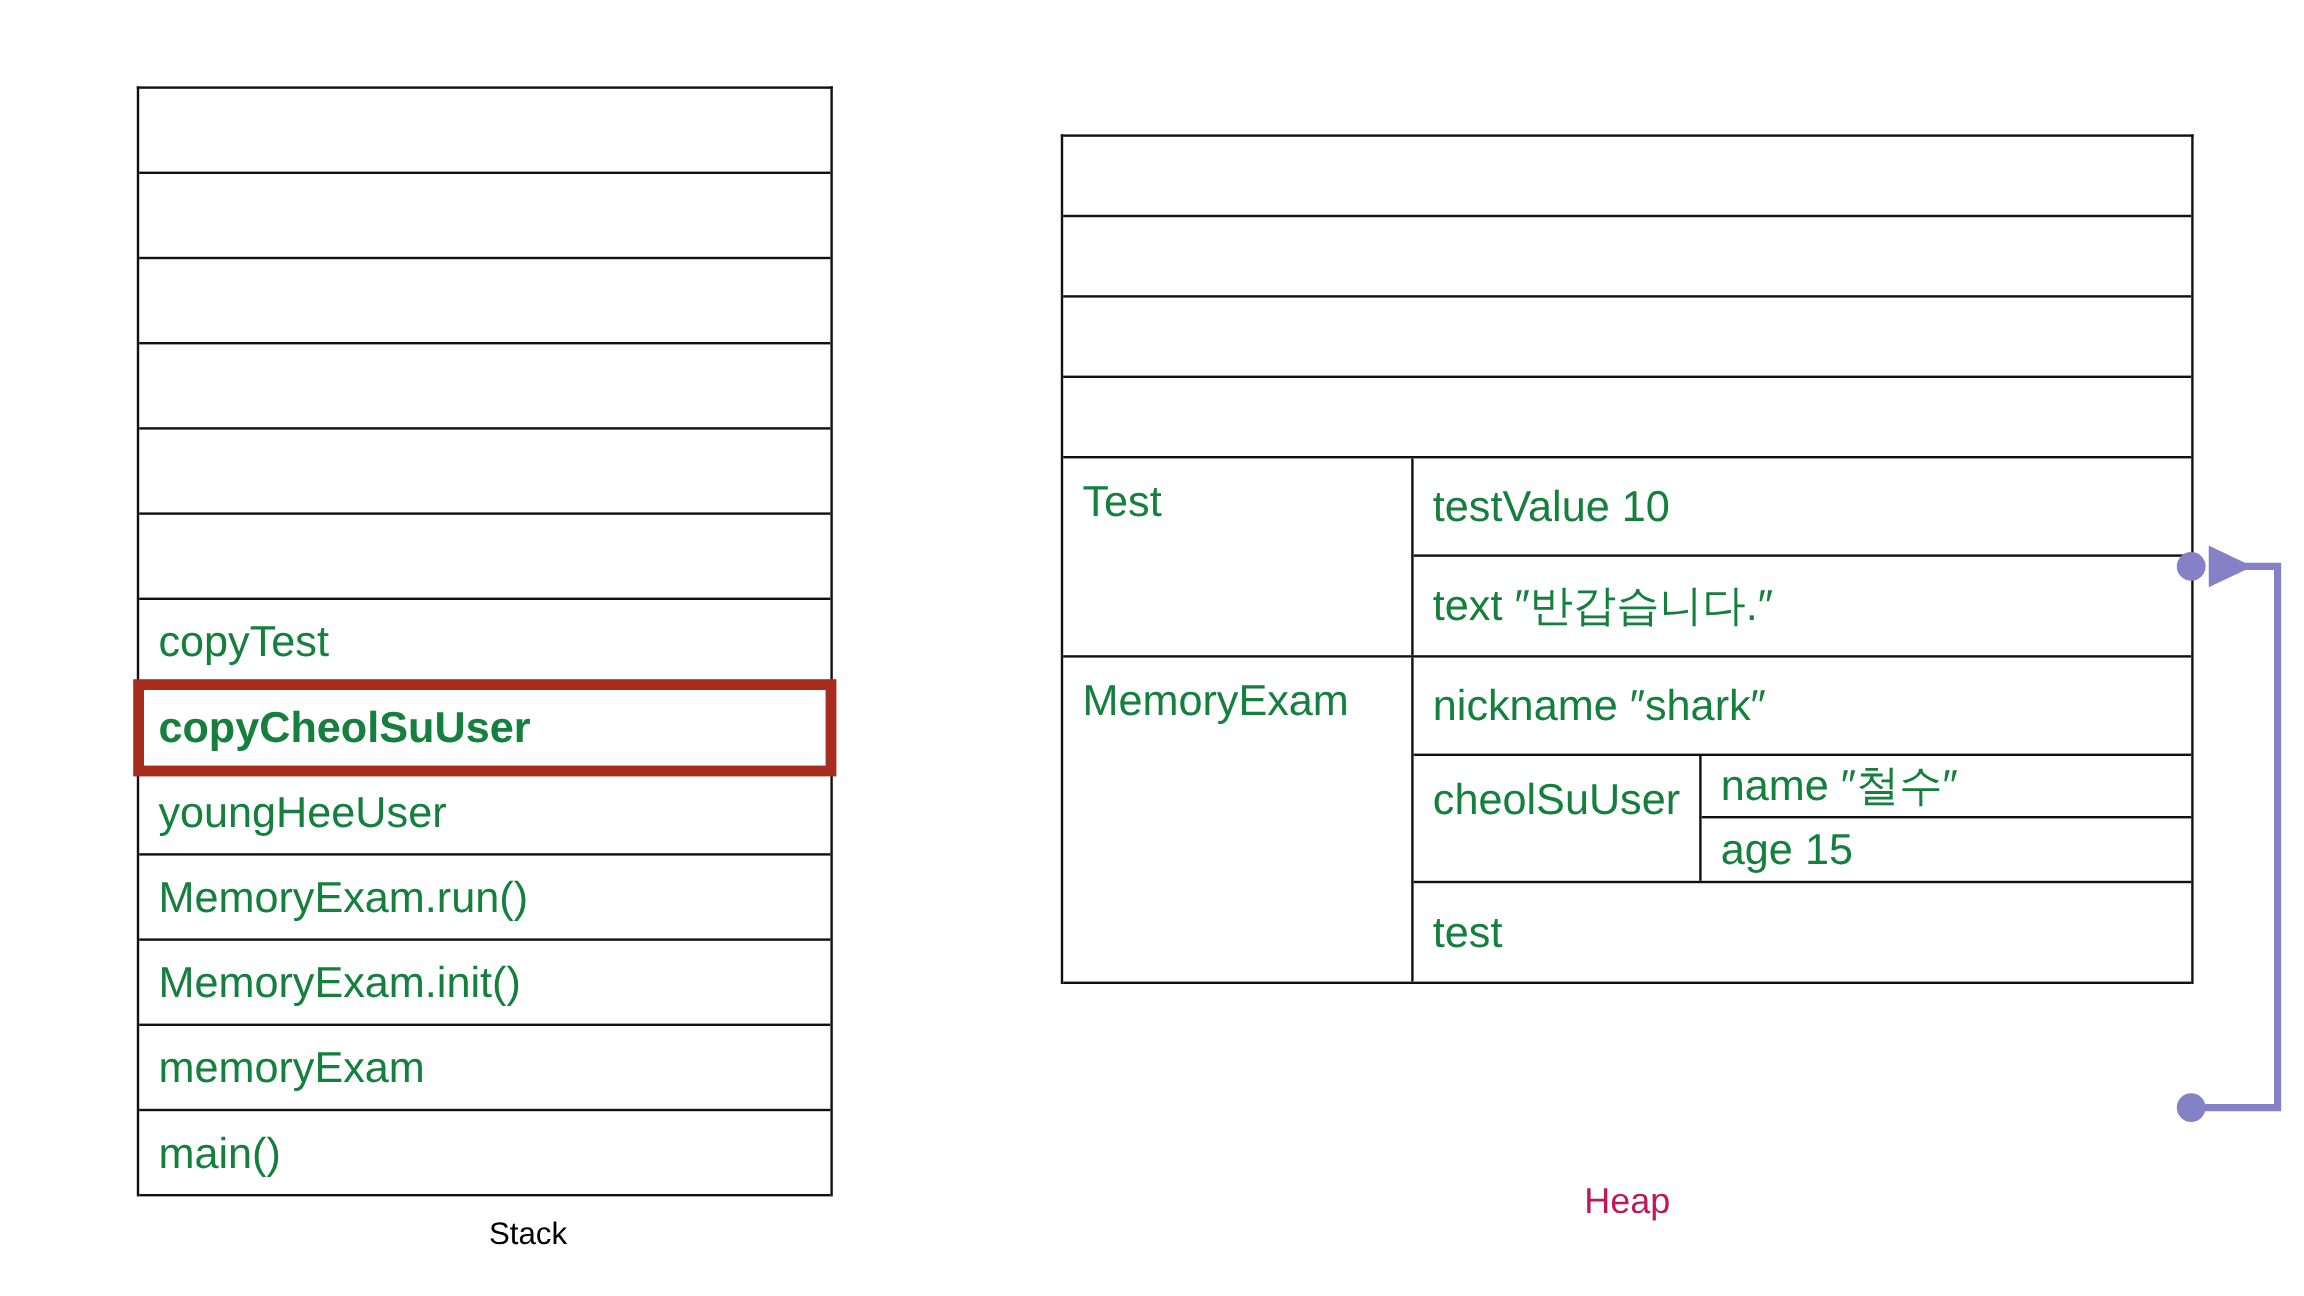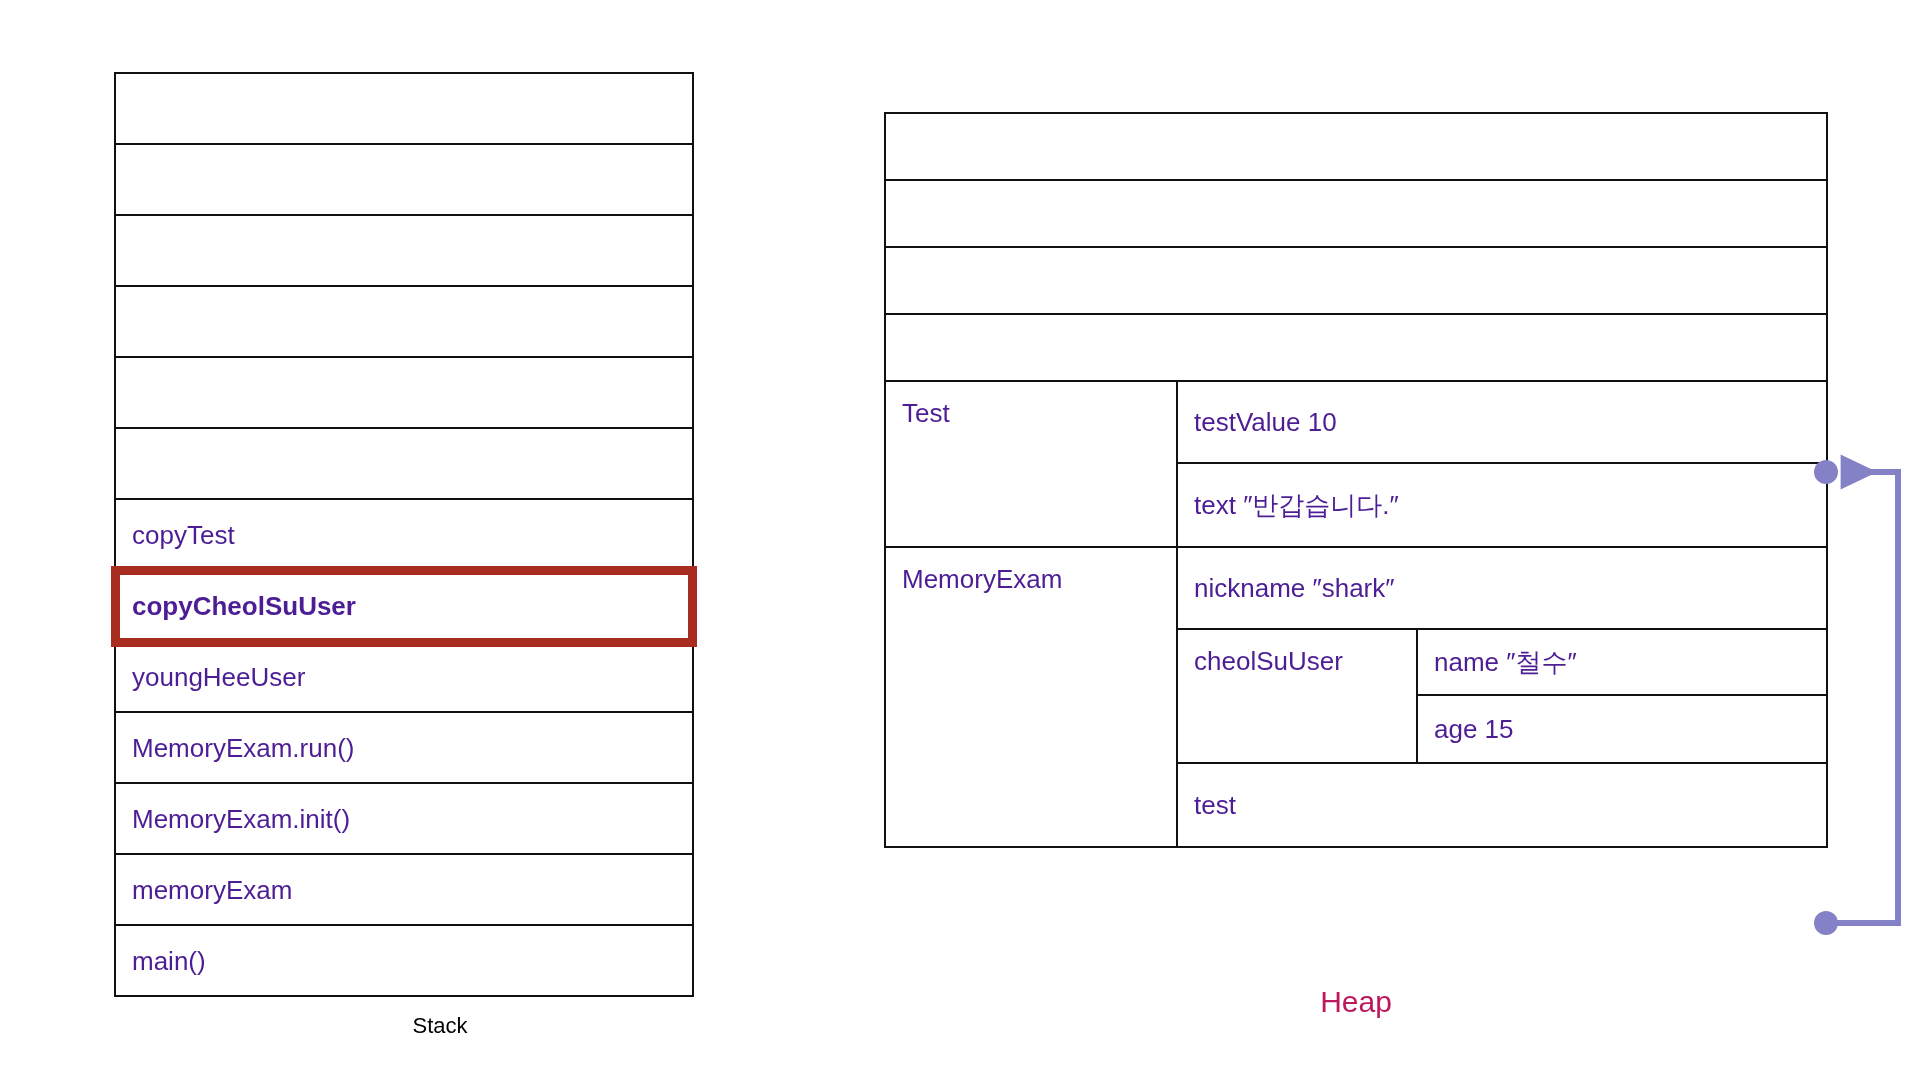--- a/index.html
+++ b/index.html
@@ -11,23 +11,23 @@
     width: 1920px;
     height: 1080px;
     position: relative;
     font-family: "Liberation Sans", "DejaVu Sans", sans-serif;
     color: #000000;
     overflow: hidden;
   }
 
   
   .cell-text {
-    font-size: 26px;
+    font-size: 36px;
     line-height: 1;
-    color: #4c1d95;
+    color: #15803d;
     white-space: nowrap;
   }
 
   
   #stack-wrap {
     position: absolute;
     left: 114px;
     top: 72px;
     width: 652px;
   }
@@ -52,21 +52,21 @@
     outline-offset: -4px;
     z-index: 3;
     font-weight: bold;
   }
   #stack-caption {
     position: absolute;
     left: 114px;
     top: 1013px;
     width: 652px;
     text-align: center;
-    font-size: 22px;
+    font-size: 26px;
     color: #000;
   }
 
   
   #heap-wrap {
     position: absolute;
     left: 884px;
     top: 112px;
     width: 944px;
   }
@@ -122,21 +122,21 @@
     flex: 0 0 240px;
     border-right: 2.5px solid #111;
     box-sizing: border-box;
     padding: 18px 0 0 16px;
   }
   .nested-fields {
     flex: 1 1 auto;
     box-sizing: border-box;
   }
   .nested-fields .field-row {
-    height: 66px;
+    height: 52px;
   }
 
   #heap-caption {
     position: absolute;
     left: 884px;
     top: 985px;
     width: 944px;
     text-align: center;
     font-size: 30px;
     color: #be185d;

